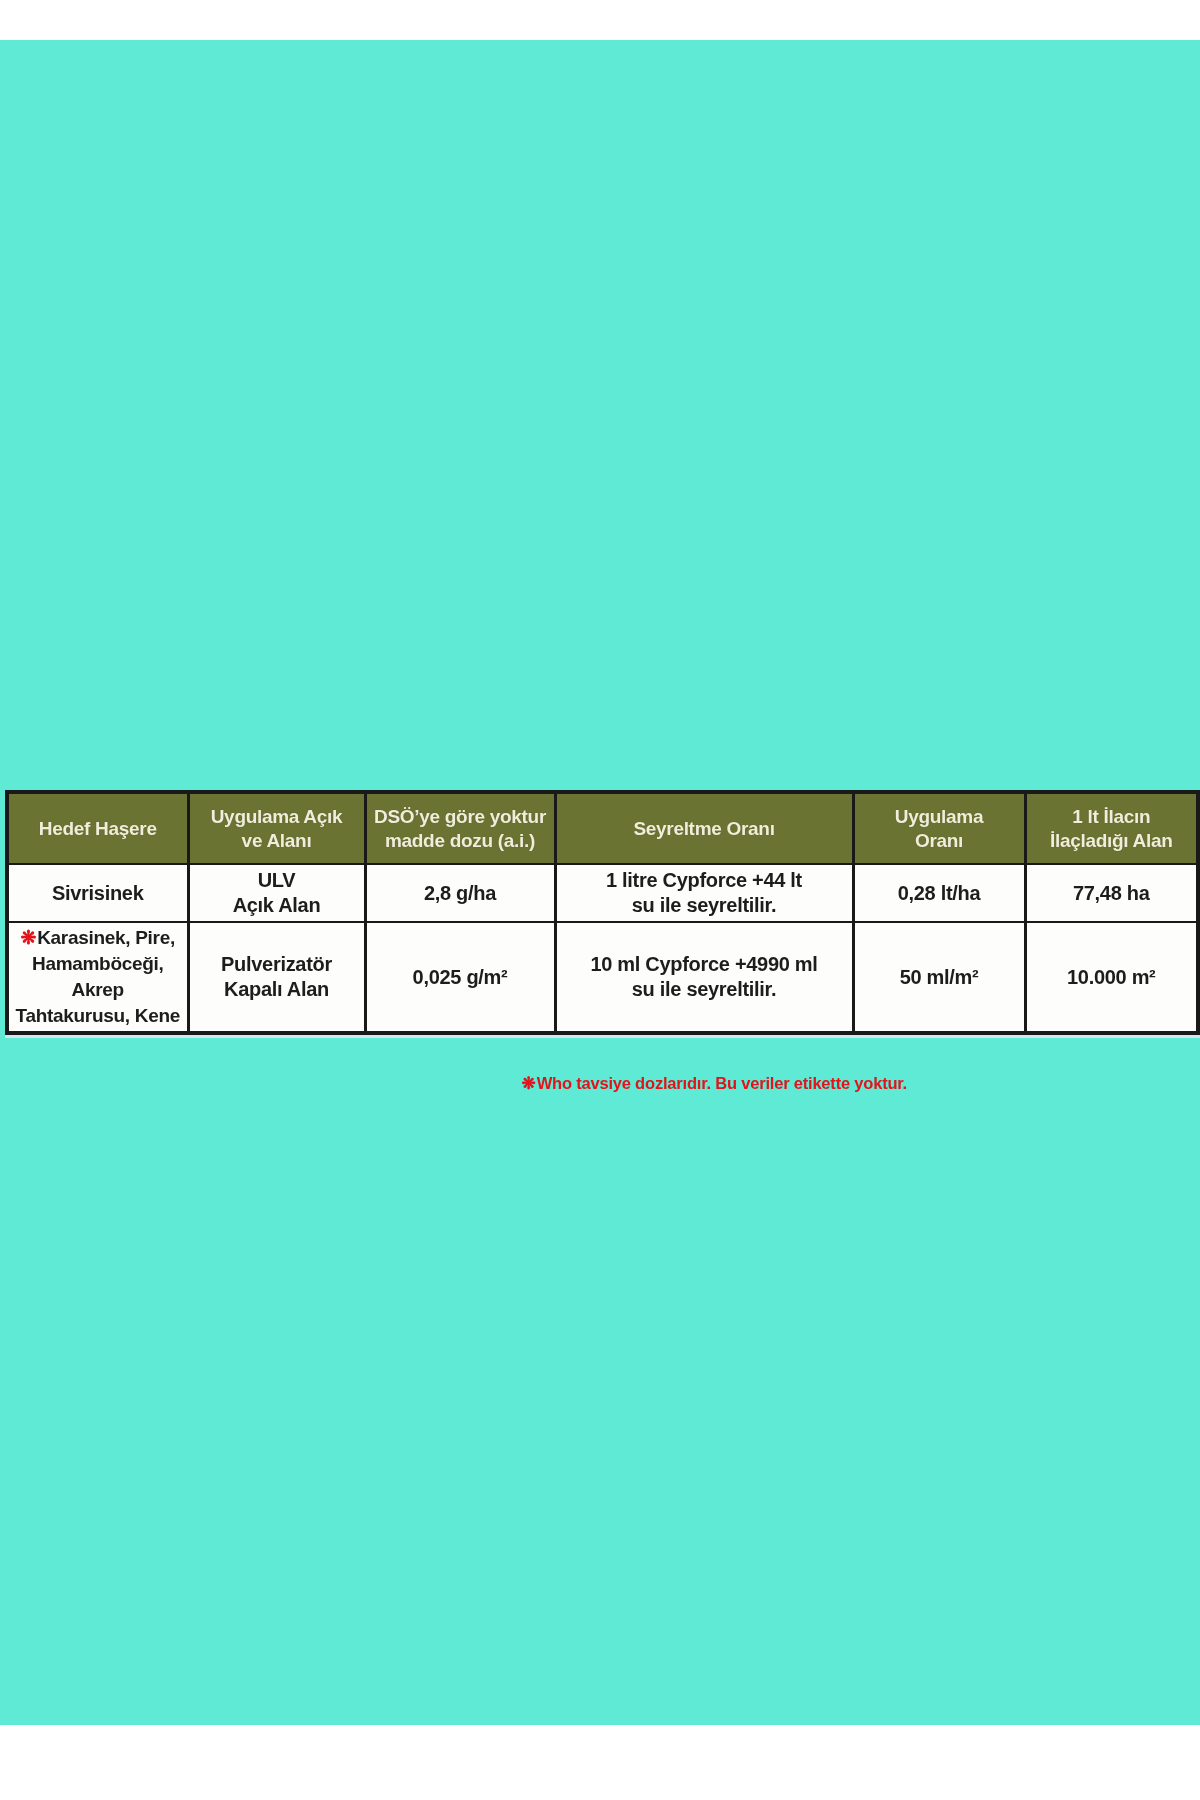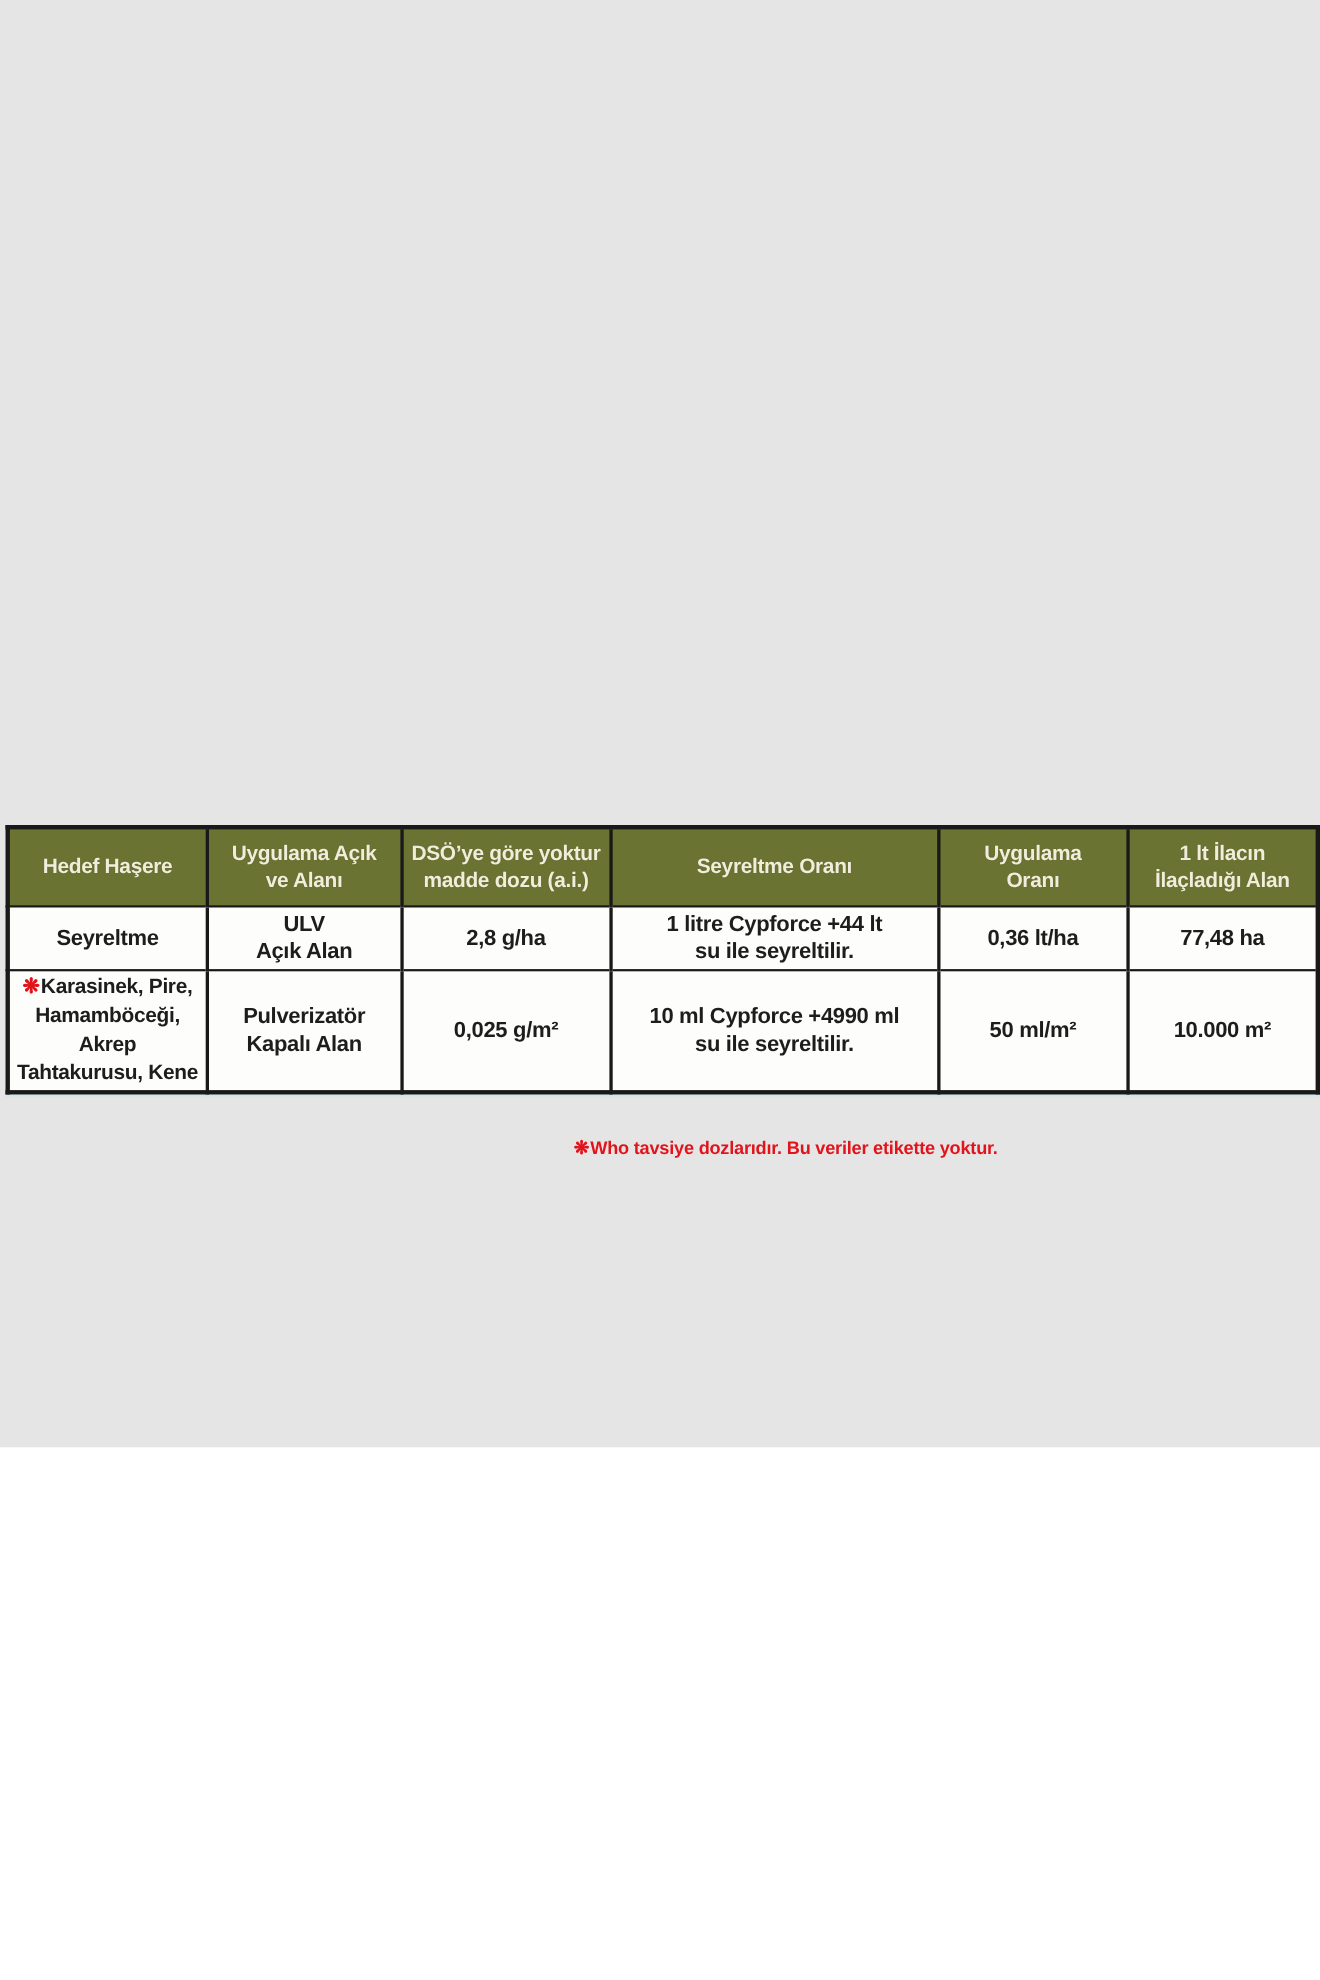--- a/index.html
+++ b/index.html
@@ -4,23 +4,24 @@
 <style>
   html, body {
     margin: 0;
     padding: 0;
     background: #ffffff;
     font-family: "Liberation Sans", sans-serif;
   }
   .page {
     position: relative;
     width: 1200px;
-    height: 1316px;
-    background: #e5e5e5;
+    height: 1685px;
+    background: #5eead4;
     overflow: hidden;
+    margin-top: 40px;
   }
   .table-wrap {
     position: absolute;
     left: 5px;
     top: 750px;
     width: 1191px;
   }
   table.dosage {
     border-collapse: collapse;
     table-layout: fixed;
@@ -116,27 +117,27 @@
 madde dozu (a.i.)</th>
           <th>Seyreltme Oranı</th>
           <th>Uygulama
 Oranı</th>
           <th>1 lt İlacın
 İlaçladığı Alan</th>
         </tr>
       </thead>
       <tbody>
         <tr class="r2">
-          <td>Seyreltme</td>
+          <td>Sivrisinek</td>
           <td>ULV
 Açık Alan</td>
           <td>2,8 g/ha</td>
           <td>1 litre Cypforce +44 lt
 su ile seyreltilir.</td>
-          <td>0,36 lt/ha</td>
+          <td>0,28 lt/ha</td>
           <td>77,48 ha</td>
         </tr>
         <tr class="r3">
           <td class="pests"><span class="ast">❋</span><span>Karasinek, Pire,
 Hamamböceği, Akrep
 Tahtakurusu, Kene</span></td>
           <td>Pulverizatör
 Kapalı Alan</td>
           <td>0,025 g/m²</td>
           <td>10 ml Cypforce +4990 ml

